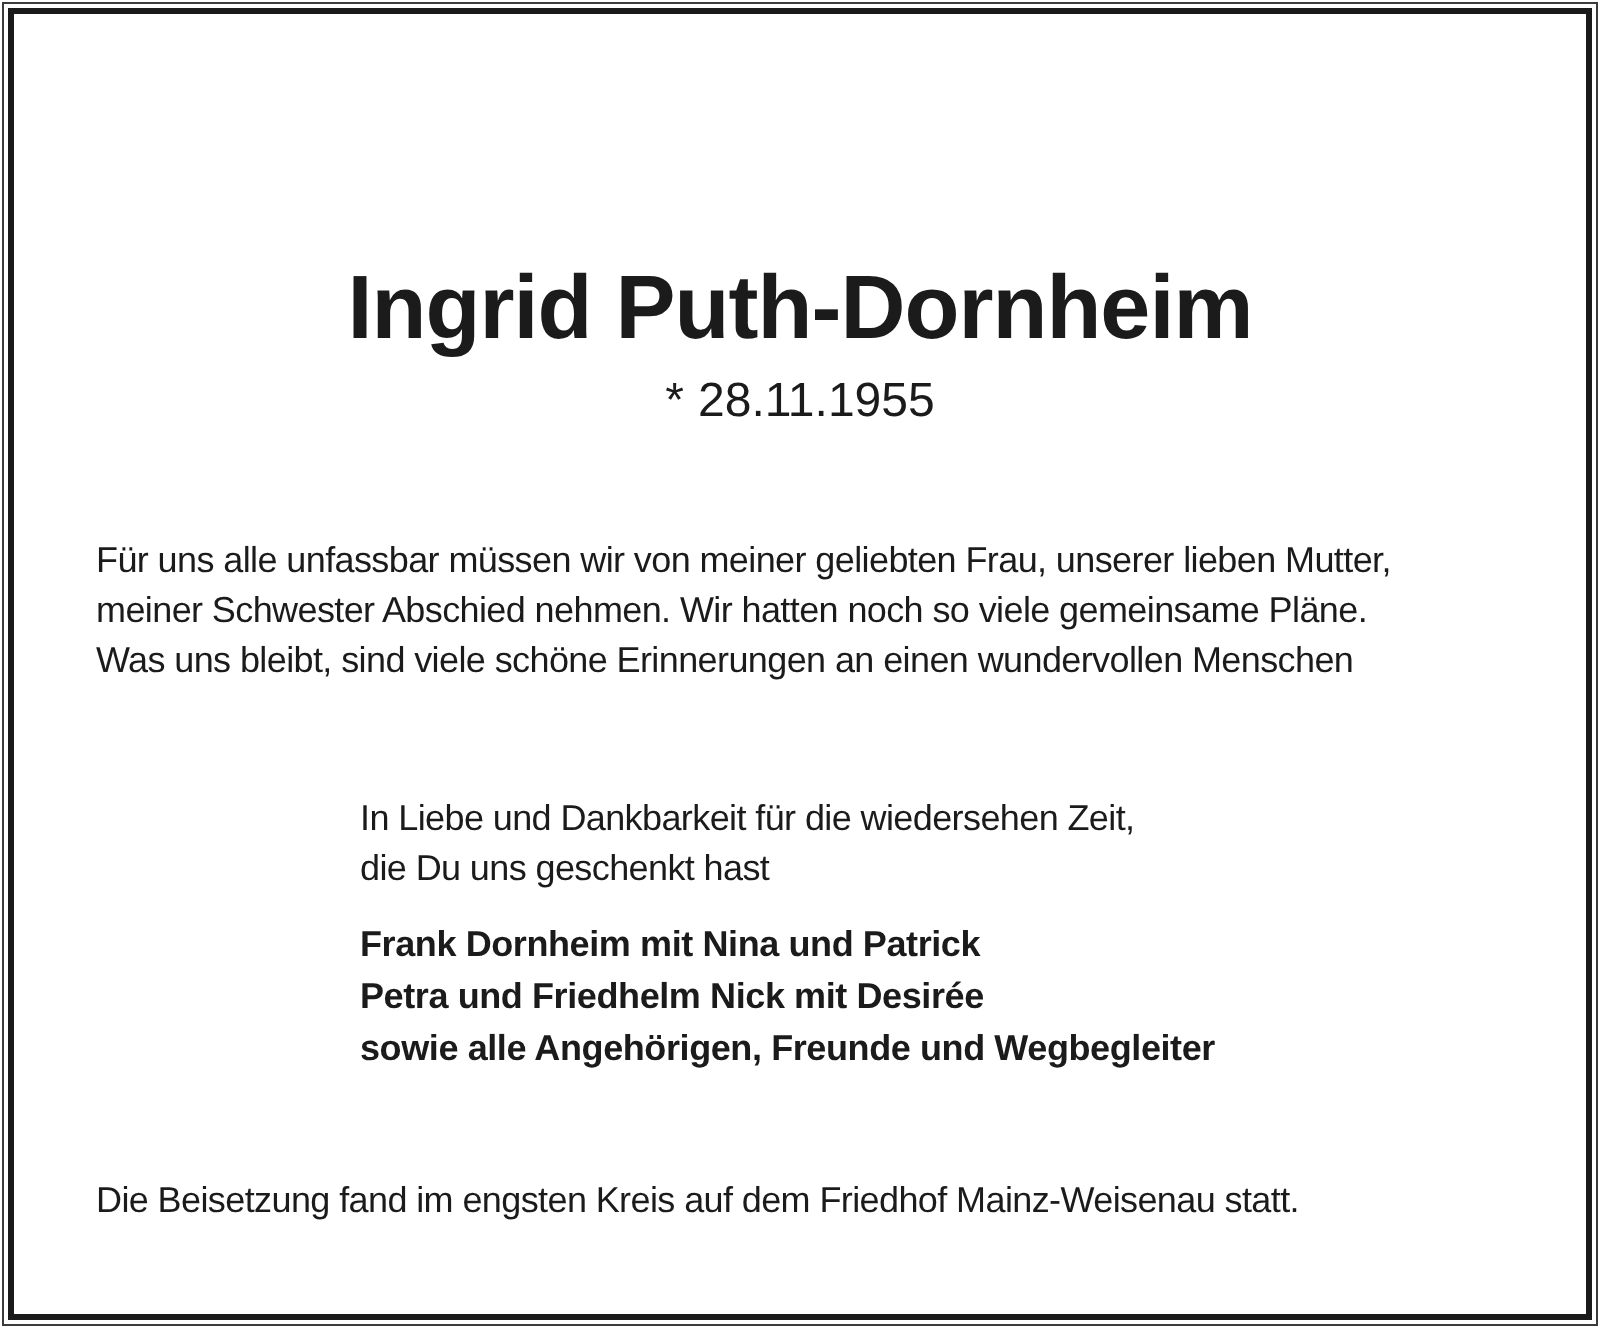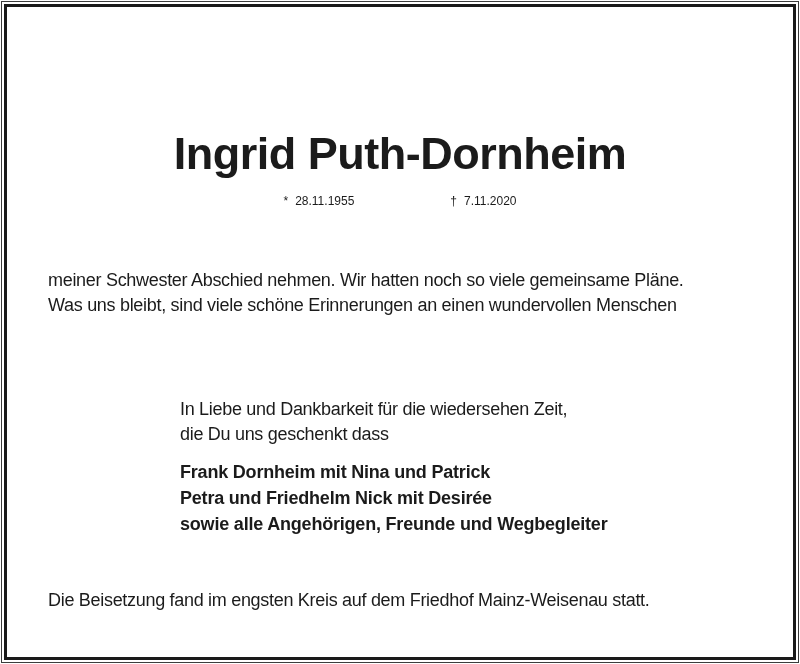--- a/index.html
+++ b/index.html
@@ -43,21 +43,21 @@
     white-space: nowrap;
   }
   .dates {
     position: absolute;
     top: 189px;
     left: 0;
     right: 0;
     display: flex;
     justify-content: center;
     gap: 96px;
-    font-size: 12px;
+    font-size: 24px;
     line-height: 24px;
     white-space: nowrap;
   }
   .date-symbol {
     margin-right: 7px;
   }
   .text-block {
     position: absolute;
     font-size: 18px;
     letter-spacing: -0.3px;
@@ -92,31 +92,31 @@
 <div class="page" style="--bg: #ffffff; --text: #1b1b1b; --frame: #1a1a1a;">
 
   <div class="frame-outer">
     <div class="frame-inner"></div>
   </div>
 
   <h1 class="title">Ingrid Puth-Dornheim</h1>
 
   <div class="dates">
     <span class="date"><span class="date-symbol">*</span><span>28.11.1955</span></span>
-    <span class="date"><span class="date-symbol">†</span><span>7.11.2020</span></span>
   </div>
 
   <div class="text-block body-par">
+    <div>Für uns alle unfassbar müssen wir von meiner geliebten Frau, unserer lieben Mutter,</div>
     <div>meiner Schwester Abschied nehmen. Wir hatten noch so viele gemeinsame Pläne.</div>
     <div>Was uns bleibt, sind viele schöne Erinnerungen an einen wundervollen Menschen</div>
   </div>
 
   <div class="text-block tribute">
     <div>In Liebe und Dankbarkeit für die wiedersehen Zeit,</div>
-    <div>die Du uns geschenkt dass</div>
+    <div>die Du uns geschenkt hast</div>
   </div>
 
   <div class="text-block footer-line">Die Beisetzung fand im engsten Kreis auf dem Friedhof Mainz-Weisenau statt.</div>
 
   <div class="text-block mourners">
     <div>Frank Dornheim mit Nina und Patrick</div>
     <div>Petra und Friedhelm Nick mit Desirée</div>
     <div>sowie alle Angehörigen, Freunde und Wegbegleiter</div>
   </div>
 

